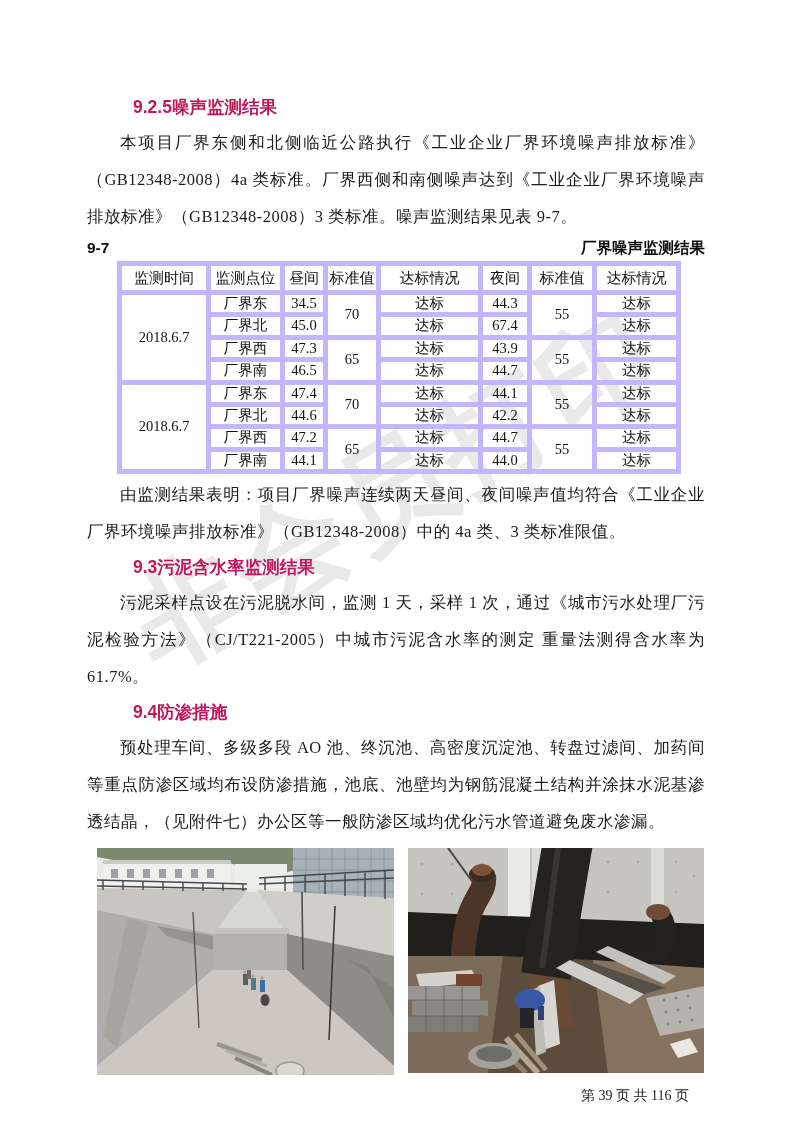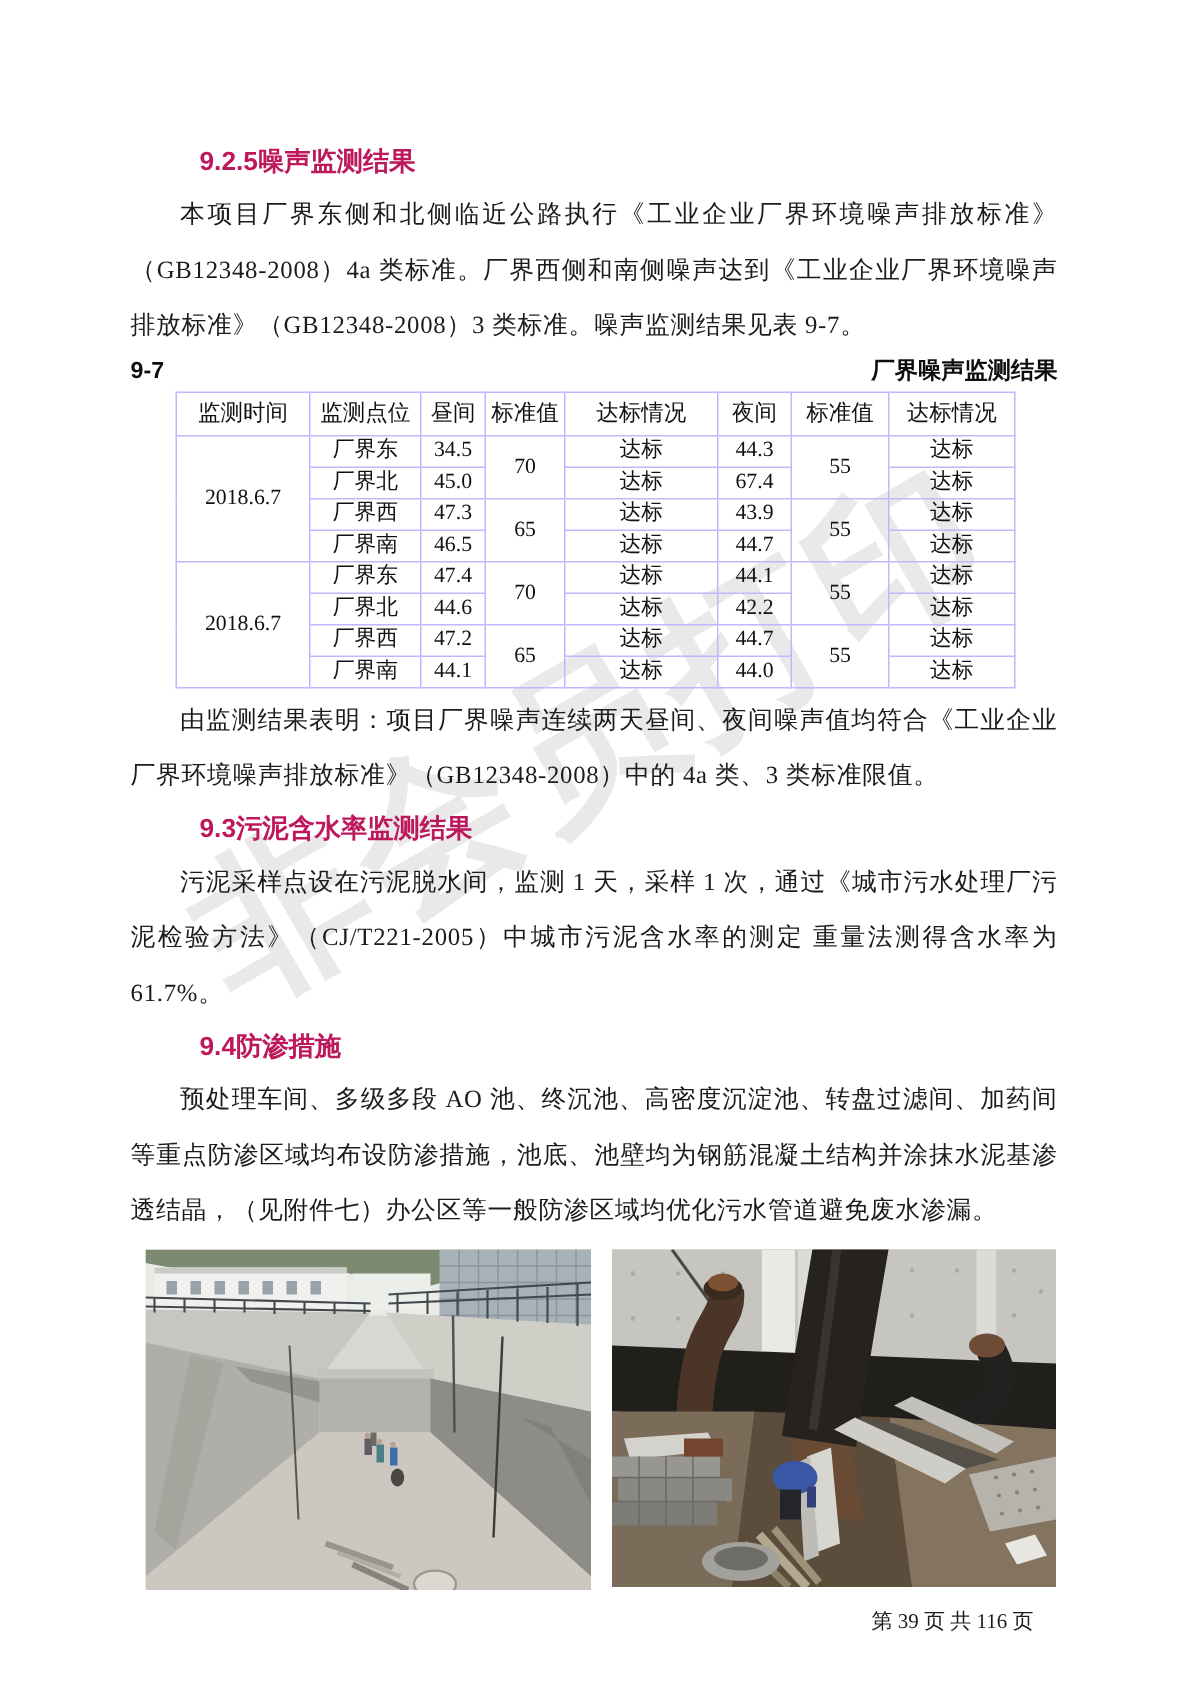--- a/index.html
+++ b/index.html
@@ -26,21 +26,21 @@
   .tbl-caption {
     display:flex; justify-content:space-between; gap:76px;
     font-family:"Liberation Sans", sans-serif; font-weight:bold;
     font-size:15.5px; line-height:26px; color:#0d0d0d;
   }
   table.noise {
     border-collapse:collapse; margin-left:30px; table-layout:fixed;
     width:559px; font-size:14.5px; color:#111;
   }
   .noise th, .noise td {
-    border:1px solid #c4b5fd; text-align:center; padding:0;
+    border:5px solid #c4b5fd; text-align:center; padding:0;
     font-weight:normal; height:21px; line-height:1.2; overflow:hidden;
   }
   .noise thead th { height:29px; font-size:15px; }
   .photos { display:flex; gap:14px; margin:8px 0 0 10px; }
   .photos svg { display:block; }
   .footer {
     text-align:right; padding:12px 16px 0 0; font-size:14px; color:#1b1b1b;
   }
 </style>
 </head>

